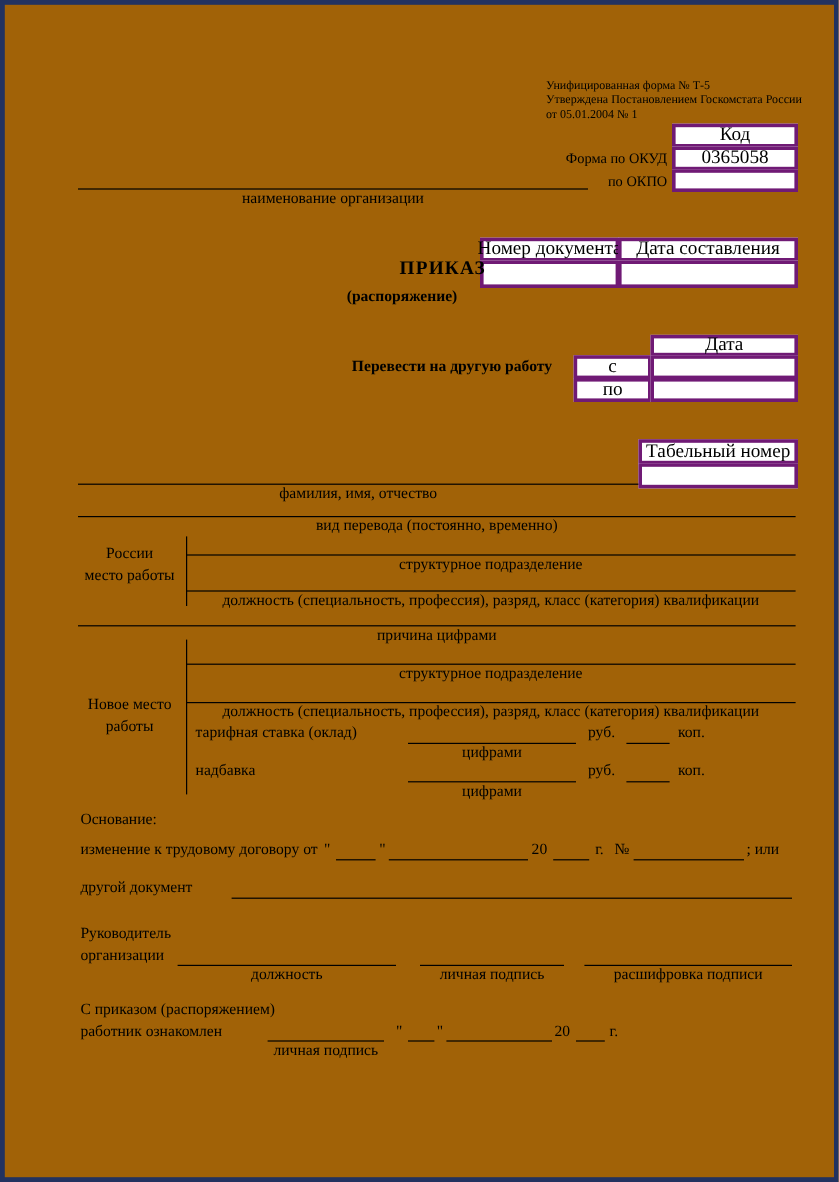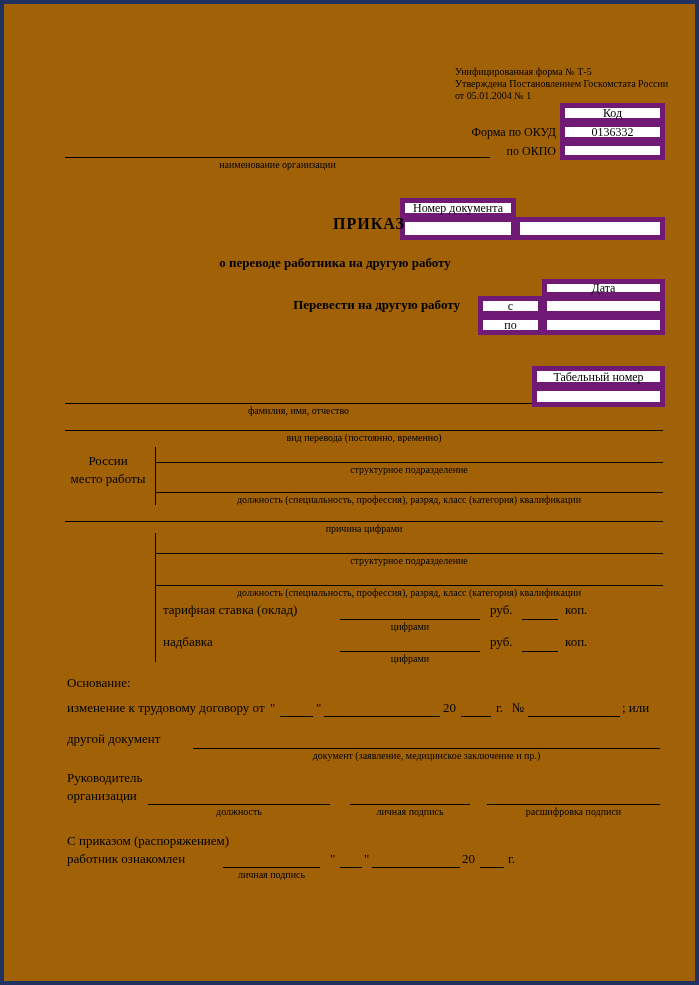--- a/index.html
+++ b/index.html
@@ -8,53 +8,54 @@
     width:699px; height:985px; position:relative;
     font-family:"Liberation Serif", serif; color:#000;
   }
   .page { position:absolute; left:0; top:0; width:699px; height:985px; background:#a16207; overflow:hidden; }
   .frame { position:absolute; inset:0; border:4px solid #223260; pointer-events:none; }
   .t   { position:absolute; font-size:13px; white-space:nowrap; }
   .b   { font-weight:bold; }
   .c   { text-align:center; }
   .r   { text-align:right; }
   .note{ position:absolute; font-size:10px; line-height:12px; white-space:nowrap; }
-  .cap { position:absolute; font-size:10px; line-height:9px; text-align:center; white-space:nowrap; }
+  .cap { position:absolute; font-size:13px; line-height:9px; text-align:center; white-space:nowrap; }
   .hl  { position:absolute; border-top:1px solid #000; height:0; }
   .vl  { position:absolute; border-left:1px solid #000; width:0; }
-  .cell{ position:absolute; border:5px solid #701a75; font-size:12px; line-height:12px;
+  .cell{ position:absolute; border:3px solid #701a75; font-size:16px; line-height:12px;
          display:flex; align-items:center; justify-content:center; white-space:nowrap; background:#fff; }
   .sp1 { letter-spacing:1px; }
 </style>
 </head>
 <body>
 
 <div class="page">
 
   <div class="note" style="left:455px; top:66px;">
     <div>Унифицированная форма № Т-5</div>
     <div>Утверждена Постановлением Госкомстата России</div>
     <div>от 05.01.2004 № 1</div>
   </div>
 
   <div class="cell" style="left:560px; top:103px; width:105px; height:20px;">Код</div>
-  <div class="cell" style="left:560px; top:122px; width:105px; height:20px;">0136332</div>
+  <div class="cell" style="left:560px; top:122px; width:105px; height:20px;">0365058</div>
   <div class="cell" style="left:560px; top:141px; width:105px; height:19px;"></div>
   <div class="t r" style="left:430px; top:125px; width:126px; font-size:12px;">Форма по ОКУД</div>
   <div class="t r" style="left:430px; top:144px; width:126px; font-size:12px;">по ОКПО</div>
 
   <div class="hl" style="left:65px; top:157px; width:425px;"></div>
   <div class="cap" style="left:65px; top:160px; width:425px;">наименование организации</div>
 
   <div class="cell" style="left:400px; top:198px; width:116px; height:20px;">Номер документа</div>
+  <div class="cell" style="left:515px; top:198px; width:150px; height:20px;">Дата составления</div>
   <div class="cell" style="left:400px; top:217px; width:116px; height:23px;"></div>
   <div class="cell" style="left:515px; top:217px; width:150px; height:23px;"></div>
 
   <div class="t b sp1" style="left:333px; top:215px; font-size:16px;">ПРИКАЗ</div>
-  <div class="t b c" style="left:65px; top:255px; width:540px;">о переводе работника на другую работу</div>
+  <div class="t b c" style="left:65px; top:239px; width:540px;">(распоряжение)</div>
 
   <div class="t b r" style="left:240px; top:297px; width:220px;">Перевести на другую работу</div>
   <div class="cell" style="left:542px; top:279px; width:123px; height:18px;">Дата</div>
   <div class="cell" style="left:478px; top:296px; width:65px; height:20px;">с</div>
   <div class="cell" style="left:542px; top:296px; width:123px; height:20px;"></div>
   <div class="cell" style="left:478px; top:315px; width:65px; height:20px;">по</div>
   <div class="cell" style="left:542px; top:315px; width:123px; height:20px;"></div>
 
   <div class="cell" style="left:532px; top:366px; width:133px; height:21px;">Табельный номер</div>
   <div class="cell" style="left:532px; top:386px; width:133px; height:21px;"></div>
@@ -70,20 +71,24 @@
     <div>место работы</div>
   </div>
   <div class="hl" style="left:155px; top:462px; width:508px;"></div>
   <div class="cap" style="left:155px; top:465px; width:508px;">структурное подразделение</div>
   <div class="hl" style="left:155px; top:492px; width:508px;"></div>
   <div class="cap" style="left:155px; top:495px; width:508px;">должность (специальность, профессия), разряд, класс (категория) квалификации</div>
 
   <div class="hl" style="left:65px; top:521px; width:598px;"></div>
   <div class="cap" style="left:65px; top:524px; width:598px;">причина цифрами</div>
   <div class="vl" style="left:155px; top:533px; height:129px;"></div>
+  <div class="t c" style="left:63px; top:578px; width:90px; line-height:18px;">
+    <div>Новое место</div>
+    <div>работы</div>
+  </div>
   <div class="hl" style="left:155px; top:553px; width:508px;"></div>
   <div class="cap" style="left:155px; top:556px; width:508px;">структурное подразделение</div>
   <div class="hl" style="left:155px; top:585px; width:508px;"></div>
   <div class="cap" style="left:155px; top:588px; width:508px;">должность (специальность, профессия), разряд, класс (категория) квалификации</div>
 
   <div class="t" style="left:163px; top:602px;">тарифная ставка (оклад)</div>
   <div class="hl" style="left:340px; top:619px; width:140px;"></div>
   <div class="cap" style="left:340px; top:622px; width:140px;">цифрами</div>
   <div class="t" style="left:490px; top:602px;">руб.</div>
   <div class="hl" style="left:522px; top:619px; width:36px;"></div>
@@ -105,21 +110,20 @@
   <div class="hl" style="left:324px; top:716px; width:116px;"></div>
   <div class="t" style="left:443px; top:700px;">20</div>
   <div class="hl" style="left:461px; top:716px; width:30px;"></div>
   <div class="t" style="left:496px; top:700px;">г.</div>
   <div class="t" style="left:512px; top:700px;">№</div>
   <div class="hl" style="left:528px; top:716px; width:92px;"></div>
   <div class="t" style="left:622px; top:700px;">; или</div>
 
   <div class="t" style="left:67px; top:731px;">другой документ</div>
   <div class="hl" style="left:193px; top:748px; width:467px;"></div>
-  <div class="cap" style="left:193px; top:751px; width:467px;">документ (заявление, медицинское заключение и пр.)</div>
 
   <div class="t" style="left:67px; top:770px;">Руководитель</div>
   <div class="t" style="left:67px; top:788px;">организации</div>
   <div class="hl" style="left:148px; top:804px; width:182px;"></div>
   <div class="cap" style="left:148px; top:807px; width:182px;">должность</div>
   <div class="hl" style="left:350px; top:804px; width:120px;"></div>
   <div class="cap" style="left:350px; top:807px; width:120px;">личная подпись</div>
   <div class="hl" style="left:487px; top:804px; width:173px;"></div>
   <div class="cap" style="left:487px; top:807px; width:173px;">расшифровка подписи</div>
 

